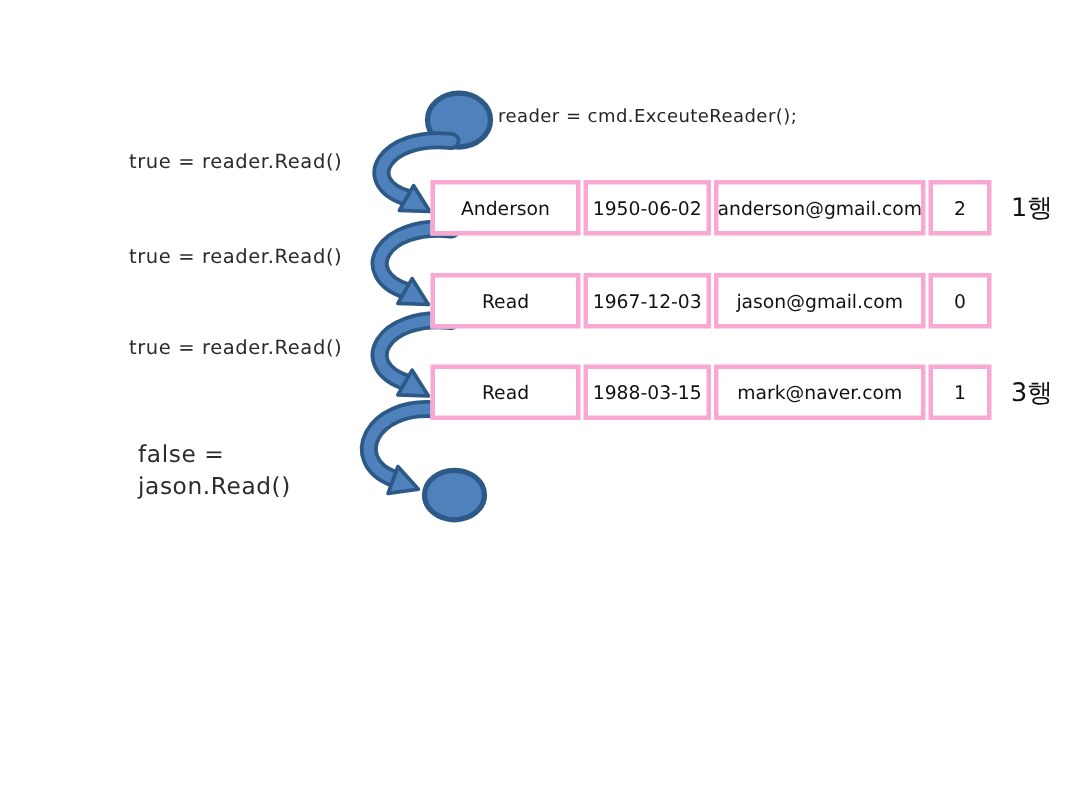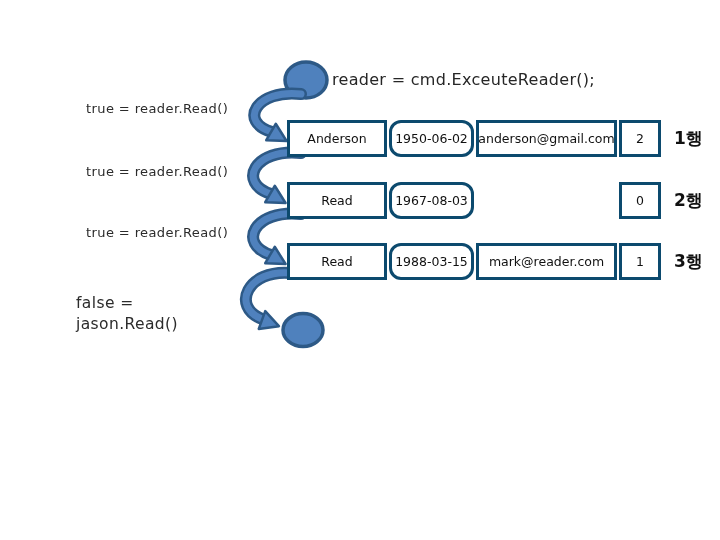--- a/index.html
+++ b/index.html
@@ -13,78 +13,77 @@
     height: 540px;
     background: #ffffff;
     overflow: hidden;
     font-family: "DejaVu Sans", "Liberation Sans", sans-serif;
     color: #262626;
   }
   .abs { position: absolute; }
   .code-annotation {
     left: 332px;
     top: 70px;
-    font-size: 16px;
+    font-size: 12px;
     letter-spacing: 0.3px;
     white-space: nowrap;
     color: #262626;
   }
   .loop-label {
     left: 86px;
     font-size: 13px;
     letter-spacing: 0.4px;
     white-space: nowrap;
     color: #2b2b2b;
   }
   .loop-label.l1 { top: 101px; }
   .loop-label.l2 { top: 164px; }
   .loop-label.l3 { top: 225px; }
   .loop-label-false {
-    left: 76px;
+    left: 92px;
     top: 293px;
     font-size: 15.5px;
     letter-spacing: 0.4px;
     line-height: 21px;
     color: #2b2b2b;
   }
   .svg-layer {
     left: 0; top: 0;
     width: 720px; height: 540px;
     pointer-events: none;
   }
   .trow { height: 37px; }
   .tcell {
     position: absolute;
     box-sizing: border-box;
     height: 37px;
-    border: 3px solid #0c4a6e;
+    border: 3px solid #f9a8d4;
     background: #ffffff;
     display: flex;
     align-items: center;
     justify-content: center;
     font-size: 12.5px;
     color: #111111;
     white-space: nowrap;
     overflow: hidden;
   }
   .cell-name  { left: 287px; width: 100px; }
-  .cell-birth { left: 389px; width: 85px; border-radius: 12px;  }
+  .cell-birth { left: 389px; width: 85px;  }
   .cell-email { left: 476px; width: 141px; }
   .cell-count { left: 619px; width: 42px;  }
   .row-number-label {
     position: absolute;
     left: 674px;
     width: 44px;
     height: 37px;
     display: flex;
     align-items: center;
     font-size: 17px;
     color: #111111;
     white-space: nowrap;
-    font-weight: bold;
   }
   .row-y-0 { top: 120px; }
   .row-y-1 { top: 182px; }
   .row-y-2 { top: 243px; }
 </style>
 </head>
 <body>
 
 <div class="slide">
 
@@ -140,26 +139,26 @@
   <div class="trow">
     <div class="tcell cell-name row-y-0">Anderson</div>
     <div class="tcell cell-birth row-y-0">1950-06-02</div>
     <div class="tcell cell-email row-y-0">anderson@gmail.com</div>
     <div class="tcell cell-count row-y-0">2</div>
     <div class="row-number-label row-y-0">1행</div>
   </div>
 
   <div class="trow">
     <div class="tcell cell-name row-y-1">Read</div>
-    <div class="tcell cell-birth row-y-1">1967-08-03</div>
+    <div class="tcell cell-birth row-y-1">1967-12-03</div>
+    <div class="tcell cell-email row-y-1">jason@gmail.com</div>
     <div class="tcell cell-count row-y-1">0</div>
-    <div class="row-number-label row-y-1">2행</div>
   </div>
 
   <div class="trow">
     <div class="tcell cell-name row-y-2">Read</div>
     <div class="tcell cell-birth row-y-2">1988-03-15</div>
-    <div class="tcell cell-email row-y-2">mark@reader.com</div>
+    <div class="tcell cell-email row-y-2">mark@naver.com</div>
     <div class="tcell cell-count row-y-2">1</div>
     <div class="row-number-label row-y-2">3행</div>
   </div>
 
 </div>
 
 </body></html>

